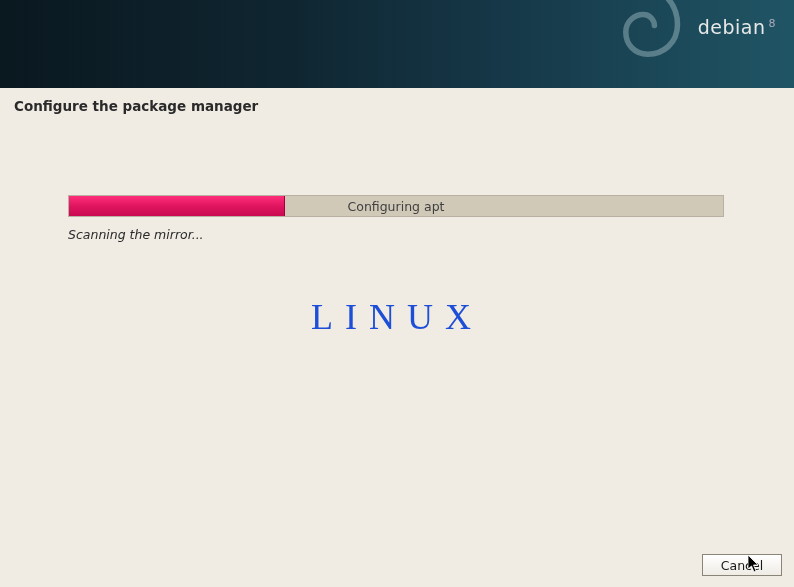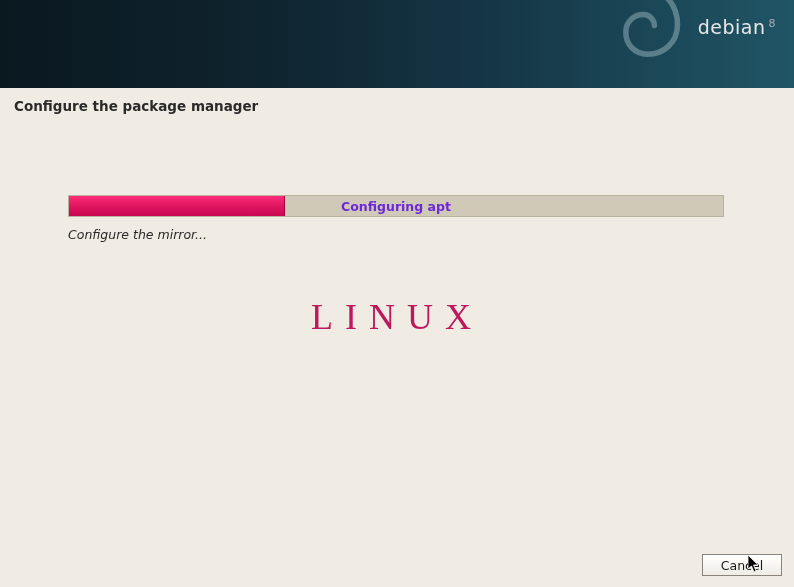--- a/index.html
+++ b/index.html
@@ -81,38 +81,38 @@
     }
     .progress-label {
       position: absolute;
       left: 0;
       right: 0;
       top: 0;
       bottom: 0;
       display: flex;
       align-items: center;
       justify-content: center;
-      font-weight: bold;
+      font-weight: normal;
       font-size: 12.5px;
-      color: #6d28d9;
+      color: #404040;
       border-radius: 10px;
     }
     .status-text {
       margin-top: 10px;
       font-style: italic;
       font-size: 12.5px;
       color: #2a2a2a;
     }
     .watermark {
       position: absolute;
       top: 180px;
       left: 50%;
       transform: translateX(-50%);
       text-align: right;
-      color: #be185d;
+      color: #1d4ed8;
       font-family: Georgia, serif;
       line-height: 0.88;
       user-select: none;
       pointer-events: none;
     }
     .watermark-line1 {
       font-size: 36px;
       letter-spacing: 12px;
       font-weight: normal;
     }
@@ -169,21 +169,21 @@
 </div>
 
 <div class="title-bar">Configure the package manager</div>
 
 <div class="content">
   <div class="progress-area">
     <div class="progress-bar">
       <div class="progress-fill" style="width:33%"></div>
       <div class="progress-label">Configuring apt</div>
     </div>
-    <div class="status-text">Configure the mirror...</div>
+    <div class="status-text">Scanning the mirror...</div>
   </div>
 
   <div class="watermark">
     <div class="watermark-line1">LINUX</div>
   </div>
 </div>
 
 <div class="footer">
   <button class="cancel-btn">Cancel</button>
 </div>

